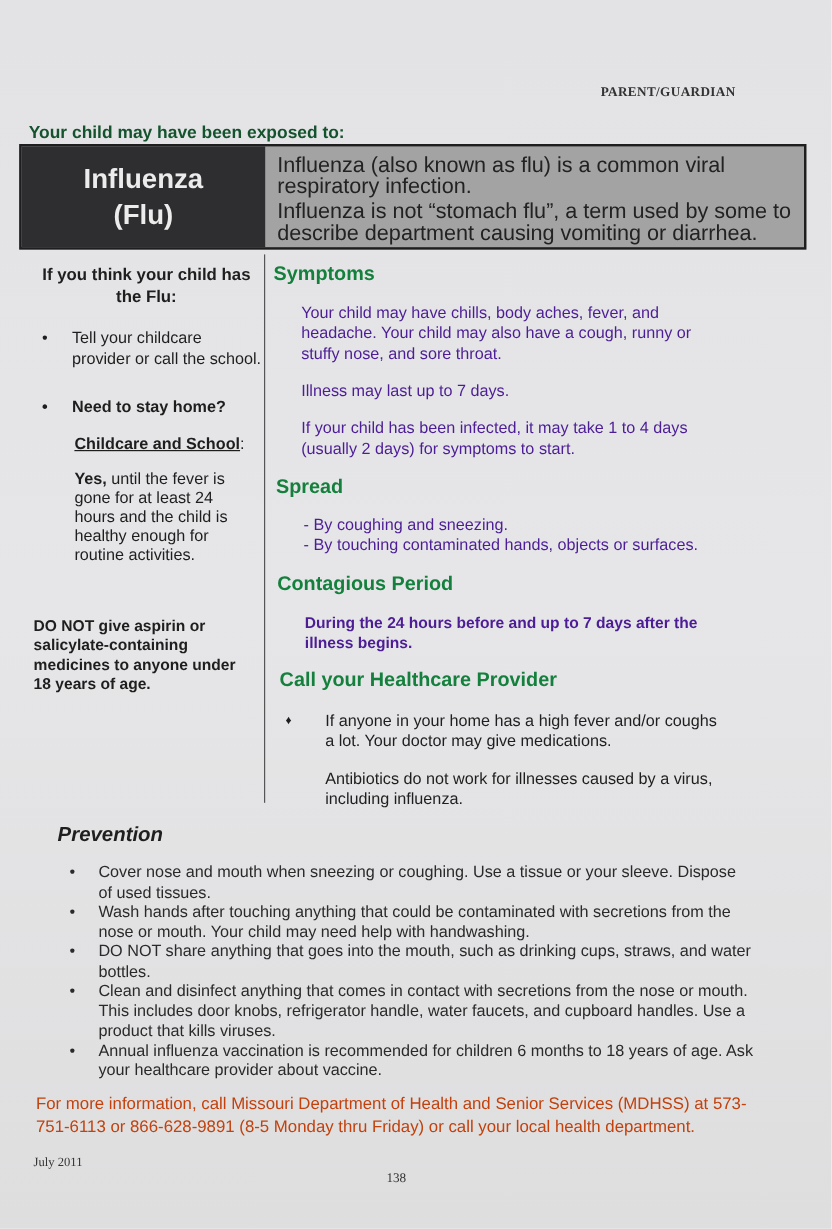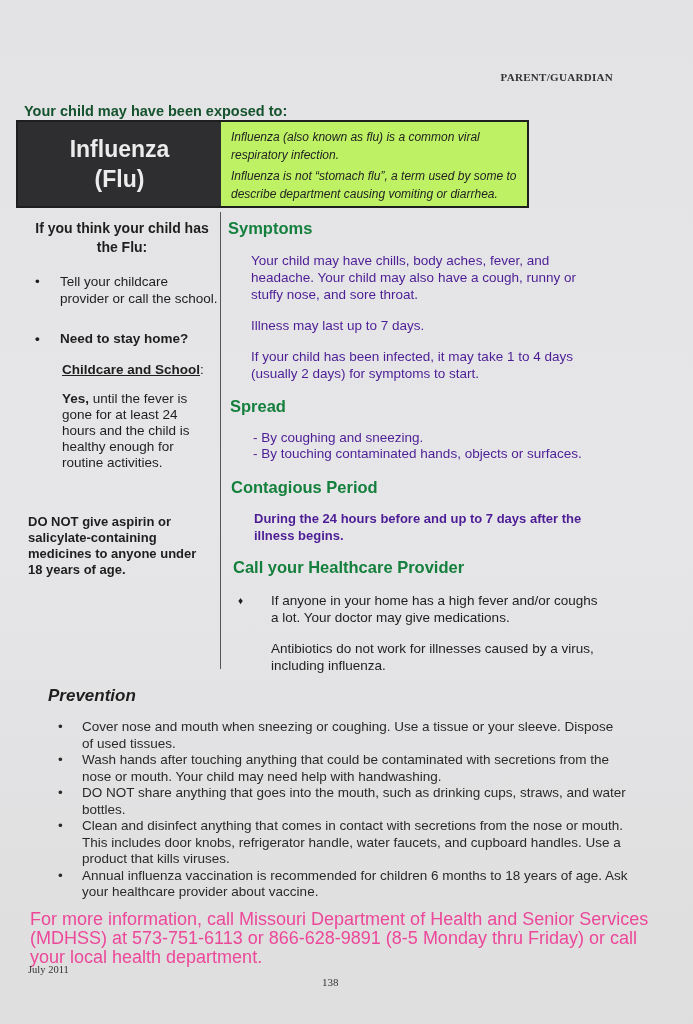--- a/index.html
+++ b/index.html
@@ -15,29 +15,29 @@
     .header-label {
       position: absolute; right: 80px; top: 71px;
       font-family: "Liberation Serif", serif; font-weight: bold;
       font-size: 11px; letter-spacing: 0.3px; color: #333; margin-left: 36px;
     }
     .exposed {
       position: absolute; left: 24px; top: 103px;
       font-size: 14.5px; font-weight: bold; color: #14532d;
     }
     .banner {
-      position: absolute; left: 16px; top: 120px; width: 513px; height: 88px;
-      border: 2px solid #1e1e1e; display: flex; background: #bef264;
+      position: absolute; left: 16px; top: 120px; width: 656px; height: 88px;
+      border: 2px solid #1e1e1e; display: flex; background: #a3a3a3;
     }
     .banner-title {
       width: 203px; background: #2e2e30; color: #ececec;
       display: flex; flex-direction: column; align-items: center; justify-content: center;
       font-size: 23px; font-weight: bold; line-height: 30px;
     }
-    .banner-desc { flex: 1; padding: 6px 10px; font-size: 12px; line-height: 18px; color: #222; font-style: italic; }
+    .banner-desc { flex: 1; padding: 6px 10px; font-size: 18px; line-height: 18px; color: #222; }
     .banner-desc p + p { margin-top: 3px; }
 
     .left-col { position: absolute; left: 24px; top: 219px; width: 196px; }
     .left-heading { text-align: center; font-weight: bold; font-size: 14px; line-height: 19px; }
     .left-list { list-style: none; margin-top: 17px; }
     .left-list li { position: relative; padding-left: 36px; font-size: 13.5px; line-height: 16.5px; }
     .left-list li .bullet { position: absolute; left: 11px; top: 0; }
     .left-list li.stay { margin-top: 24px; font-weight: bold; font-size: 13.5px; }
     .cs-label { margin: 14px 0 0 38px; font-size: 13.5px; font-weight: bold; }
     .cs-label u { text-decoration: underline; }
@@ -63,21 +63,21 @@
     .call-list li { position: relative; padding-left: 33px; }
     .call-list li .diamond { position: absolute; left: 0; top: 0; font-size: 10px; }
     .call-list .after { margin-top: 14px; padding-left: 33px; }
 
     .prevention { position: absolute; left: 48px; top: 686px; width: 580px; }
     .prevention h2 { font-size: 17px; font-weight: bold; color: #1f1f1f; font-style: italic; }
     .prev-list { list-style: none; margin-top: 13px; }
     .prev-list li { position: relative; padding-left: 34px; font-size: 13.5px; line-height: 16.5px; color: #2a2a2a; }
     .prev-list li .bullet { position: absolute; left: 10px; top: 0; }
 
-    .more-info { position: absolute; left: 30px; top: 910px; width: 620px; font-size: 18px; line-height: 19px; color: #ec4899; }
+    .more-info { position: absolute; left: 30px; top: 910px; width: 620px; font-size: 14px; line-height: 19px; color: #c2410c; }
     .footer-date { position: absolute; left: 28px; top: 964px; font-family: "Liberation Serif", serif; font-size: 10.5px; color: #333; }
     .page-num { position: absolute; left: 322px; top: 976px; font-family: "Liberation Serif", serif; font-size: 11px; color: #333; }
   </style>
 </head>
 <body>
 
 <div class="page">
 
   <div class="header-label">PARENT/GUARDIAN</div>
 

